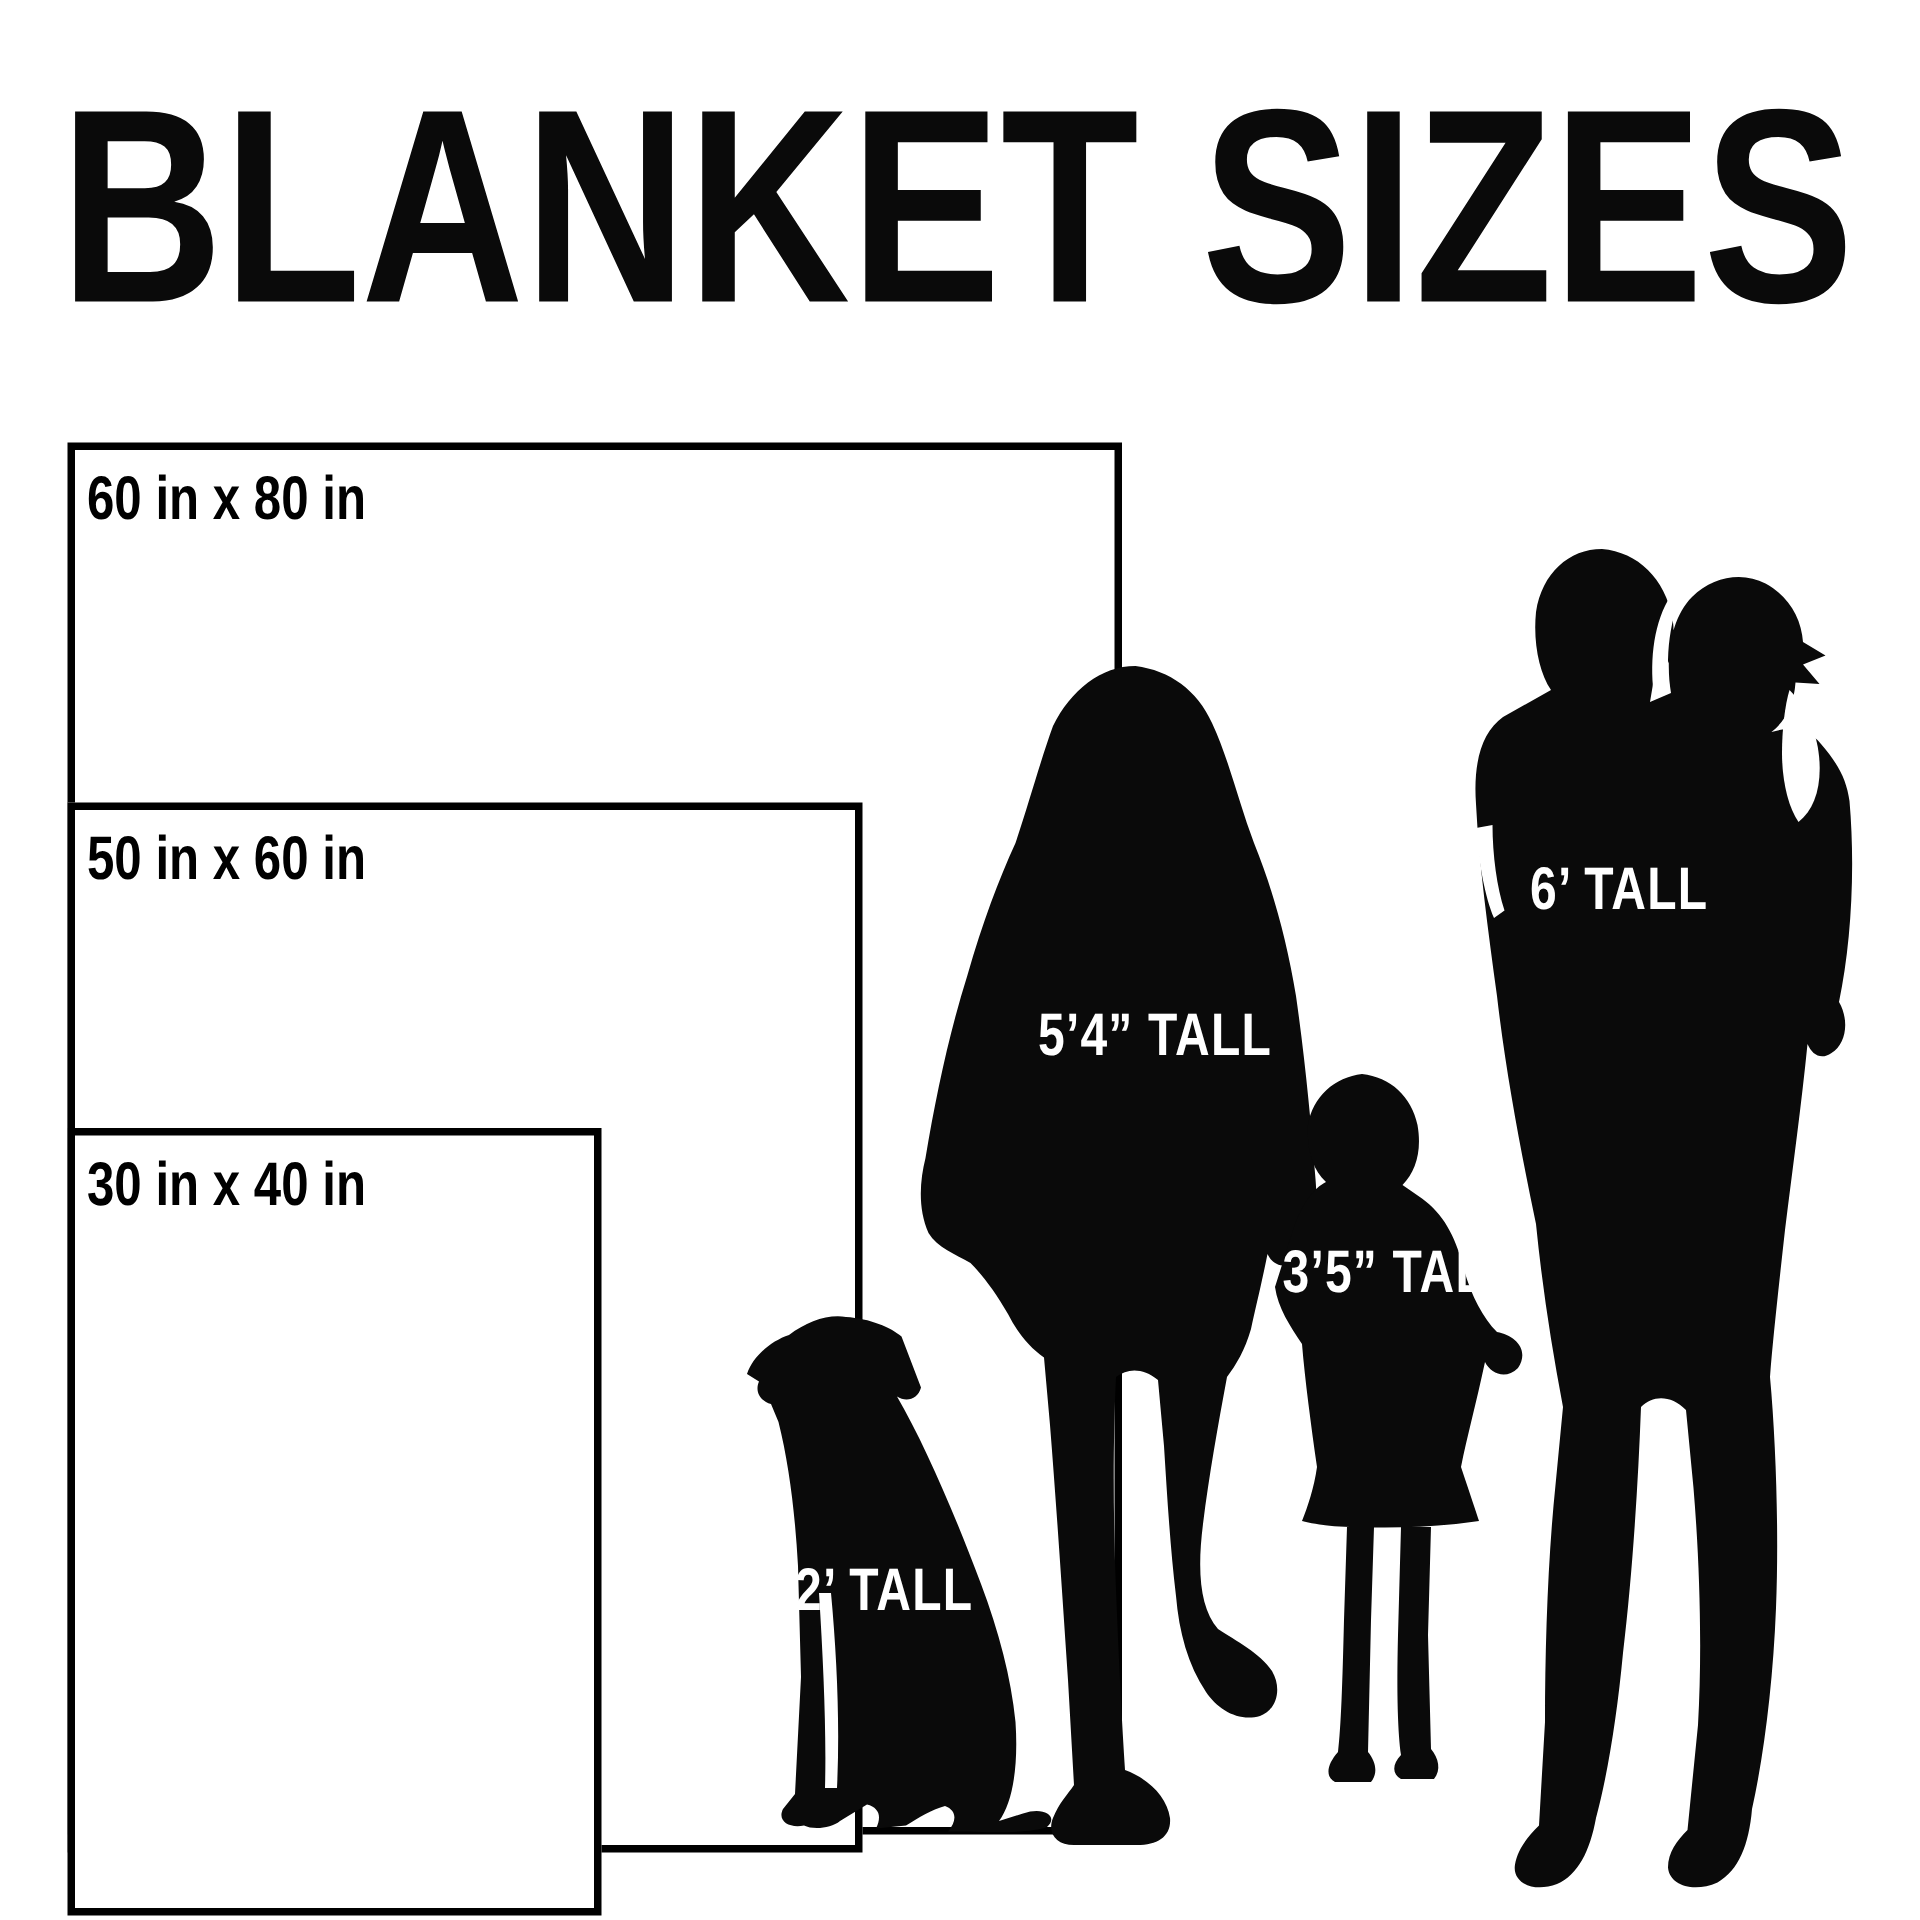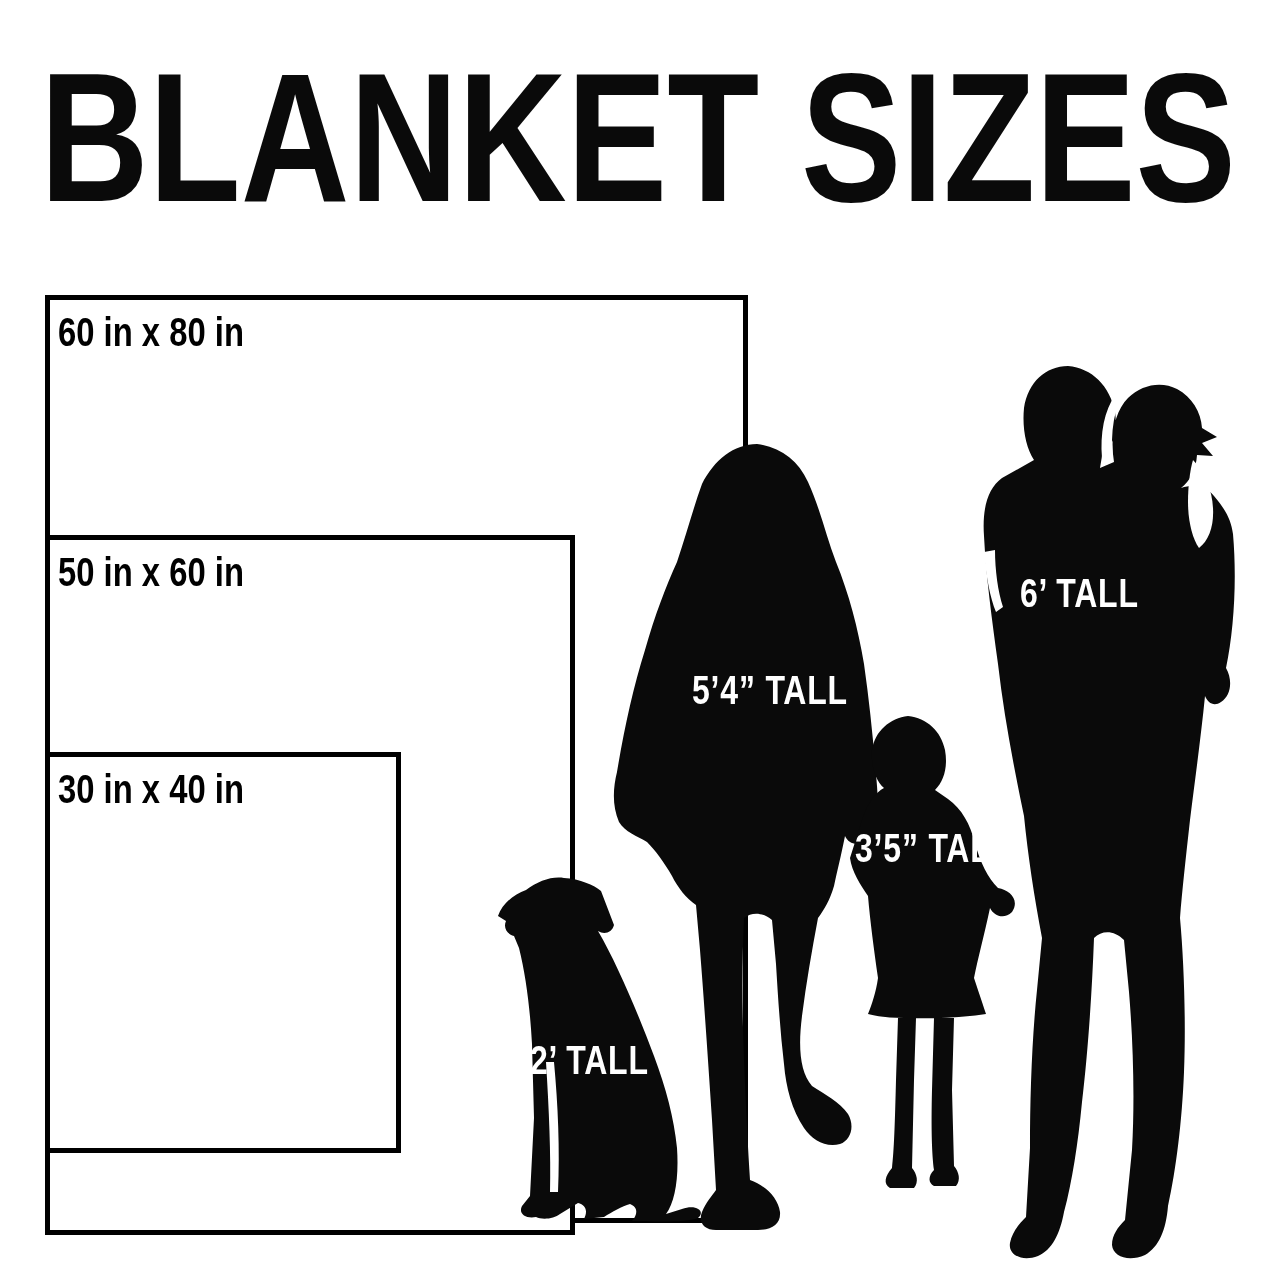--- a/index.html
+++ b/index.html
@@ -11,21 +11,21 @@
   .title-svg{position:absolute;left:40px;top:55px;width:1200px;height:160px;}
   .title-svg text{
     font-family:"Liberation Sans", sans-serif;
     font-weight:bold;fill:#0a0a0a;
   }
   .blanket-rect{
     position:absolute;border:5px solid #000;background:#ffffff;box-sizing:border-box;
   }
   #rect-60x80{left:45px;top:295px;width:703px;height:928px;}
   #rect-50x60{left:45px;top:523px;width:530px;height:700px;margin-top:12px;}
-  #rect-30x40{left:45px;top:752px;width:356px;height:401px;}
+  #rect-30x40{left:45px;top:752px;width:356px;height:525px;}
   .rect-label{
     display:inline-block;margin:10px 0 0 8px;
     font-weight:bold;font-size:41px;color:#000;white-space:nowrap;
     transform:scaleX(0.8);transform-origin:0 0;line-height:1.1;
   }
   .figures-svg{position:absolute;left:0;top:0;width:1280px;height:1280px;}
   .silhouette{fill:#0a0a0a;}
   .cutout{fill:#ffffff;}
   .fig-label{
     position:absolute;color:#ffffff;font-weight:bold;font-size:40px;

